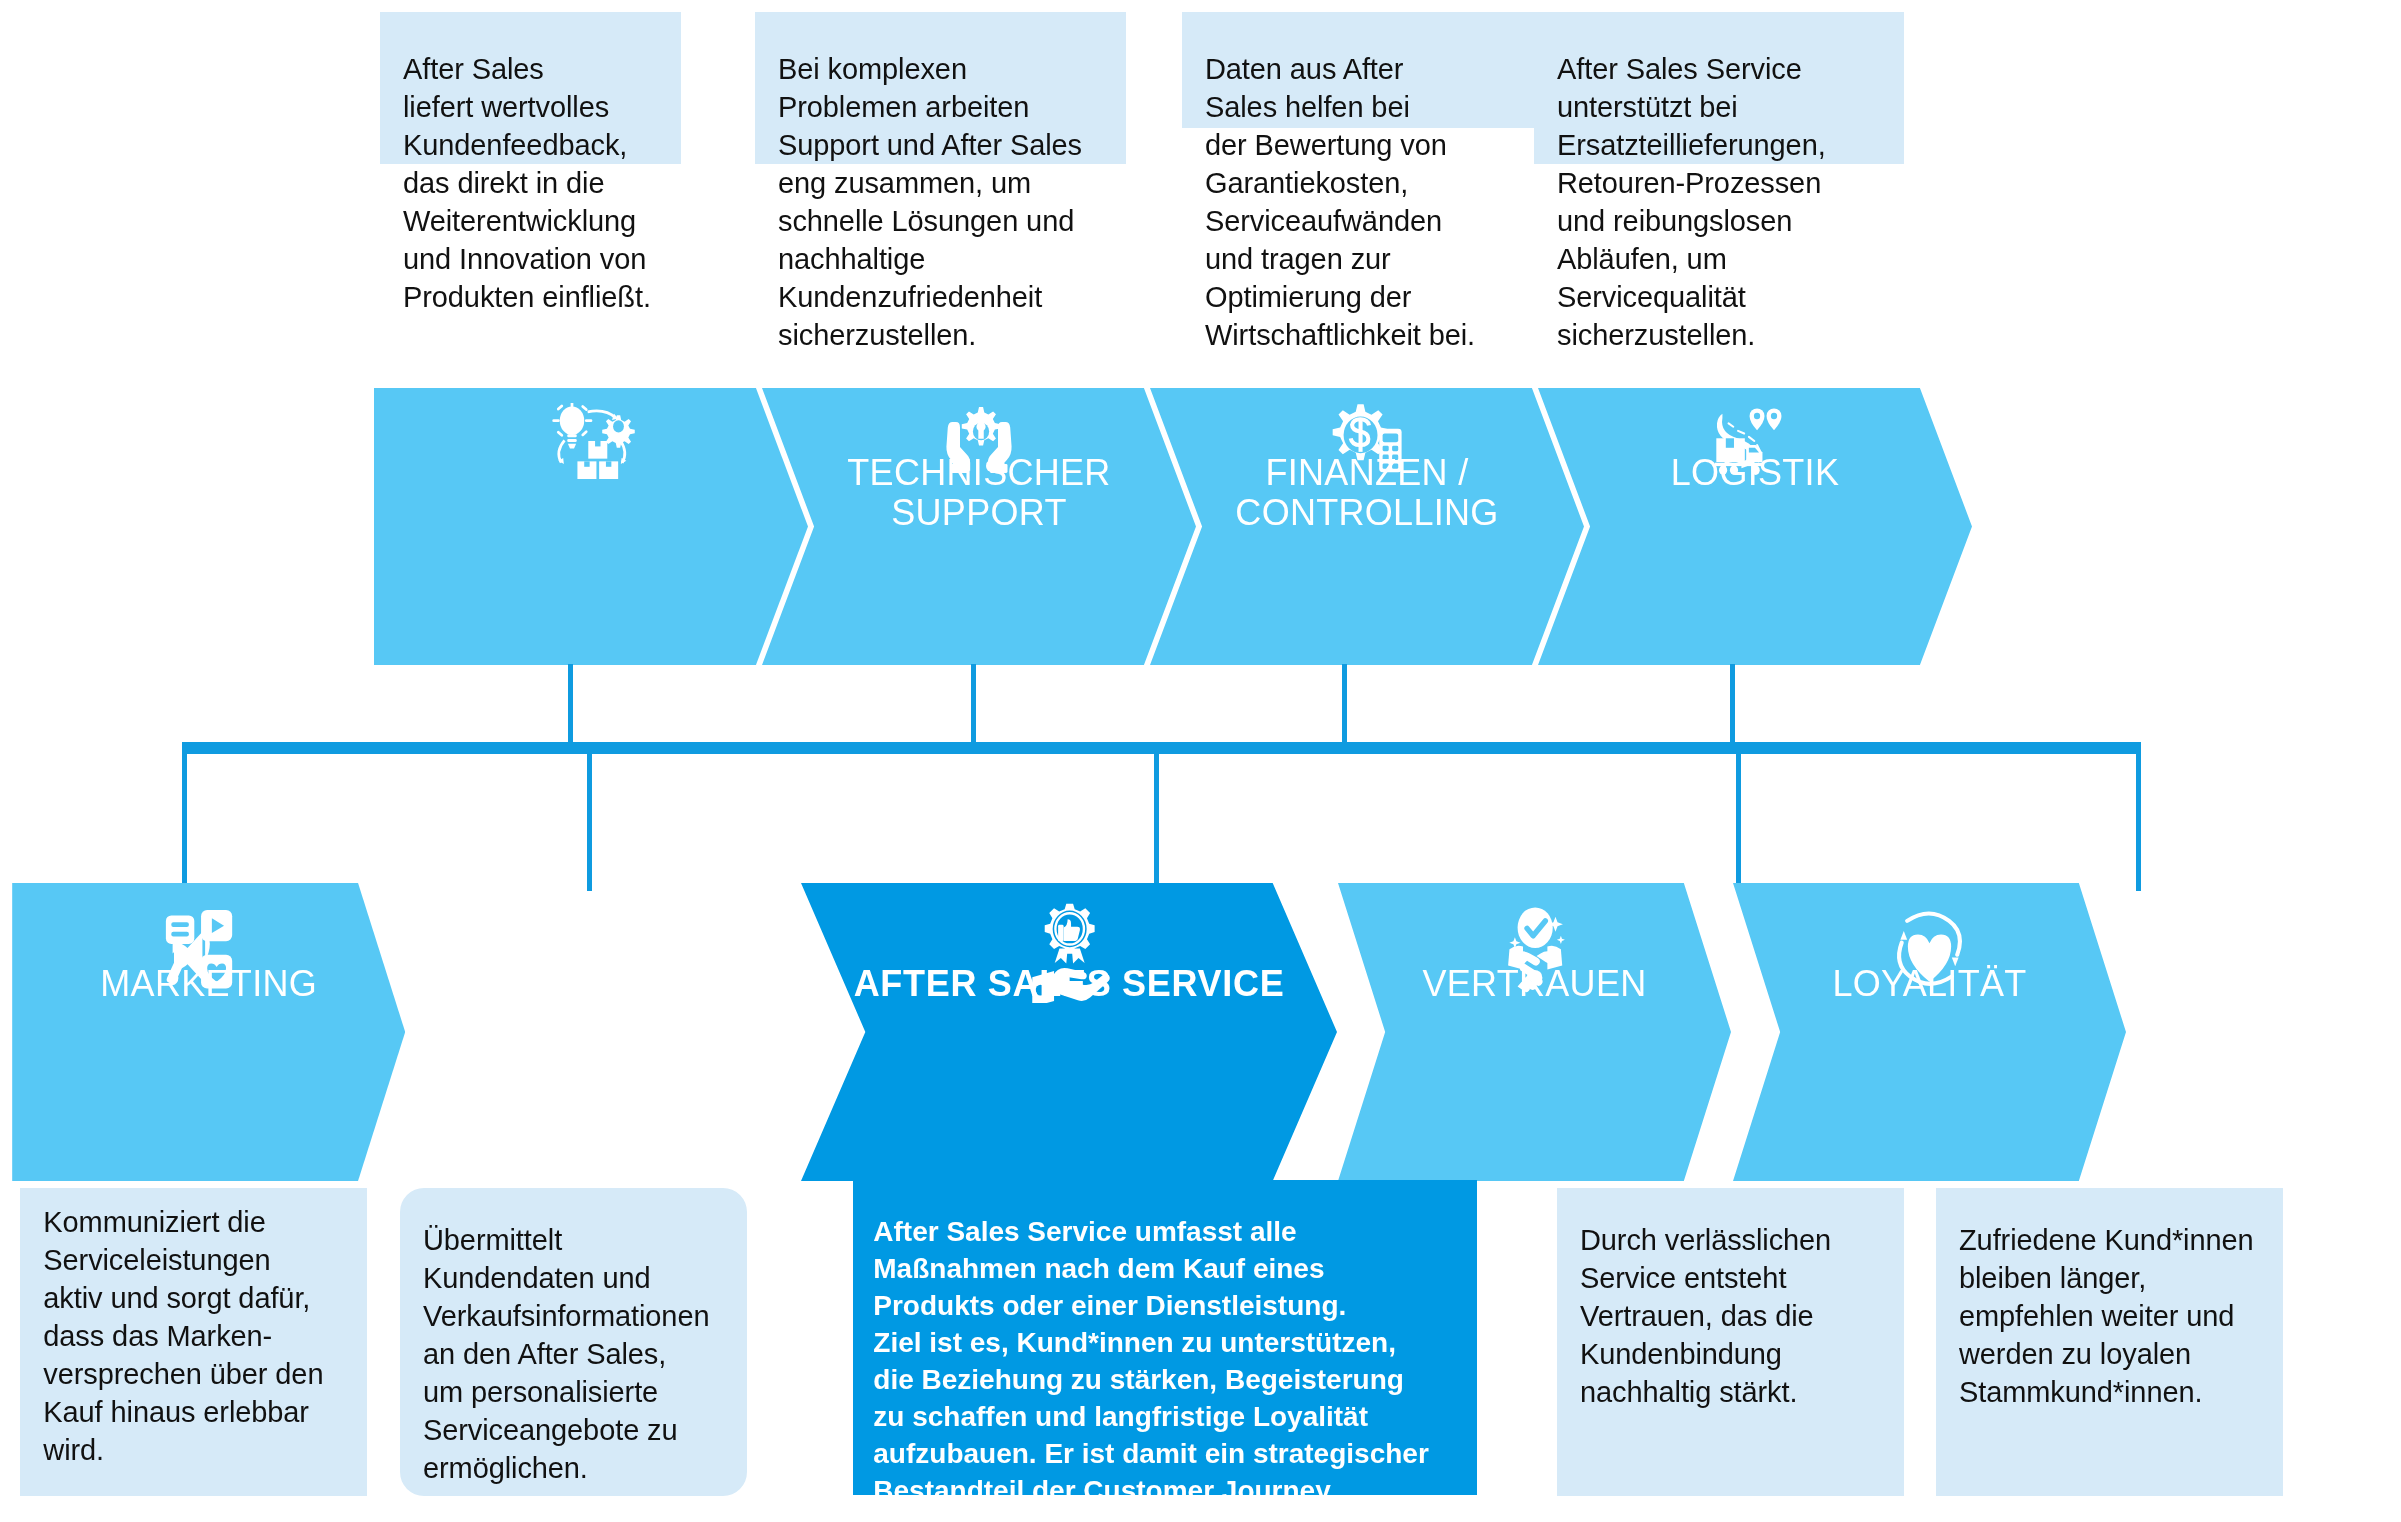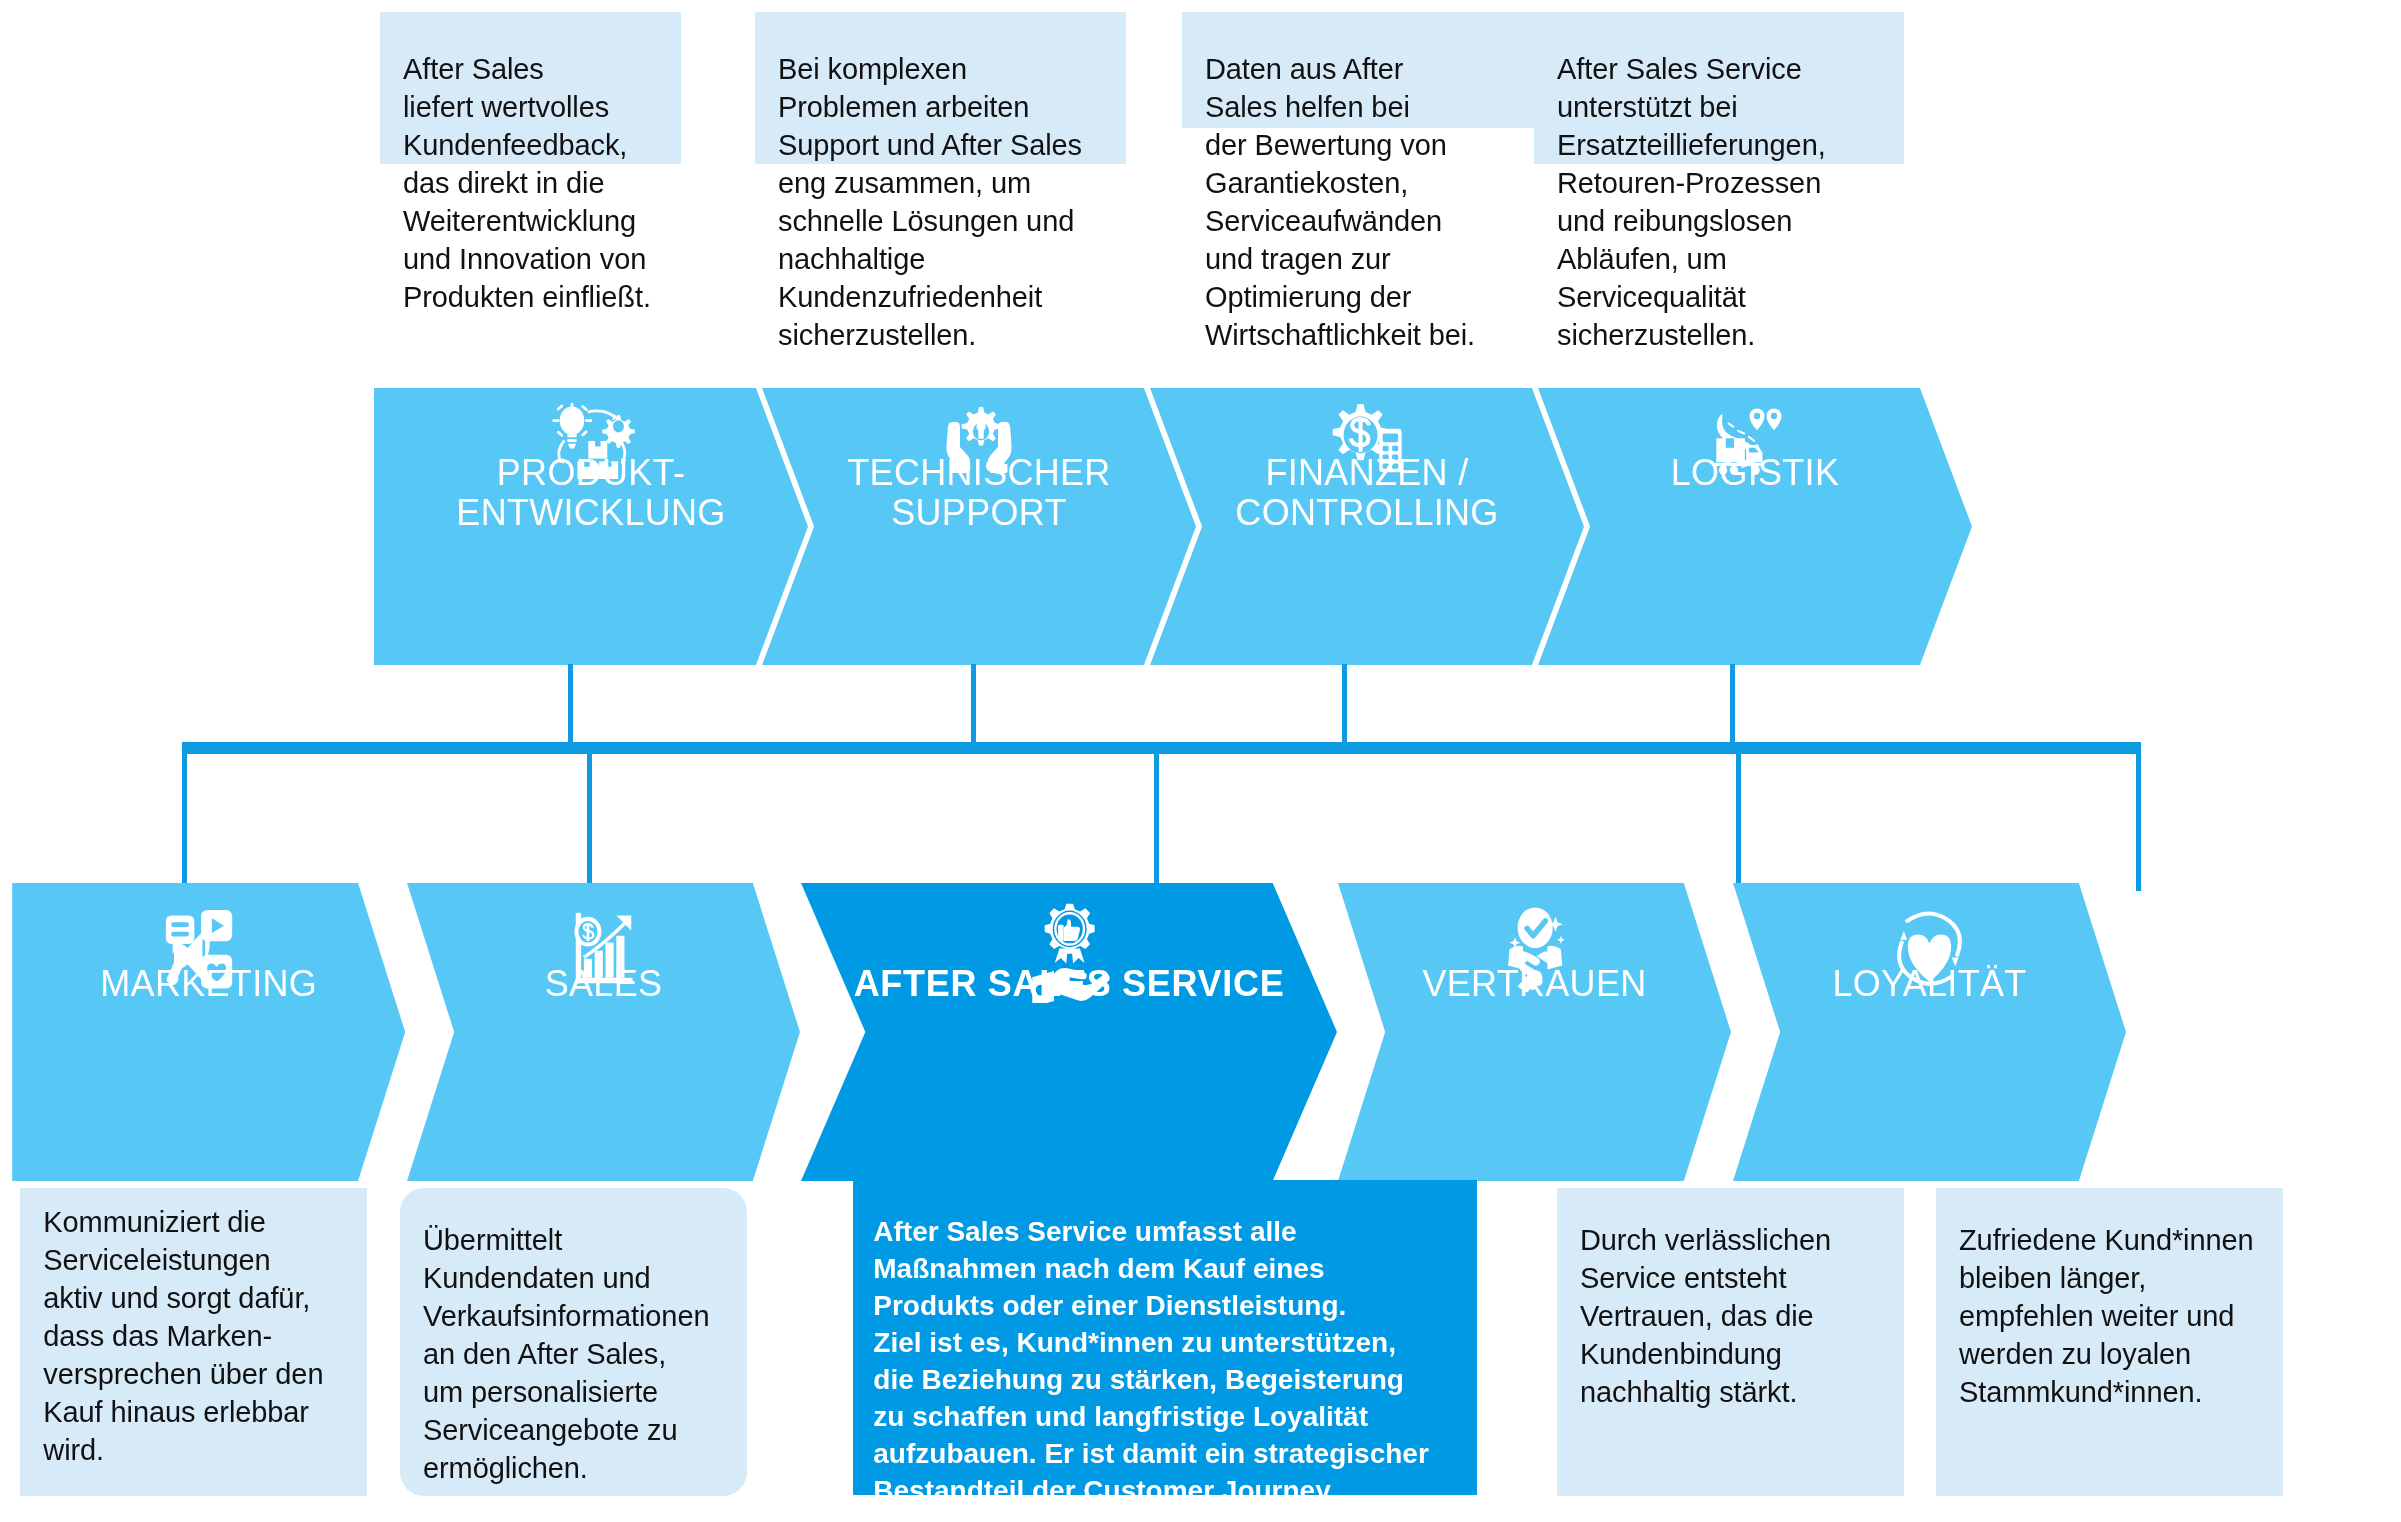--- a/index.html
+++ b/index.html
@@ -143,22 +143,20 @@
           <path d="M127 85 l-8 5 1 -9 z"></path>
 
           <rect x="71" y="56" width="28" height="26"></rect>
           <rect x="81" y="56" width="8" height="8" fill="#57c8f5"></rect>
           <rect x="55" y="86" width="28" height="26"></rect>
           <rect x="65" y="86" width="8" height="8" fill="#57c8f5"></rect>
           <rect x="87" y="86" width="28" height="26"></rect>
           <rect x="97" y="86" width="8" height="8" fill="#57c8f5"></rect>
         </svg>
       </div>
-      <div class="chev-label">PRODUKT-
-ENTWICKLUNG</div>
     </div>
   </div>
 
   <div class="chev top" style="left:762px;top:388px;width:434px;height:277px;">
     <div class="chev-inner">
       <div class="chev-icon">
         <svg viewBox="0 0 150 112" width="102" height="76" fill="#ffffff" aria-hidden="true">
           <path d="M75 6 l6 0 1.8 8 6 3 7-4.6 4.2 4.2 -4.6 7 3 6 8 1.8 0 6 -8 1.8 -3 6 4.6 7 -4.2 4.2 -7-4.6 -6 3 -1.8 8 -6 0 -1.8-8 -6-3 -7 4.6 -4.2-4.2 4.6-7 -3-6 -8-1.8 0-6 8-1.8 3-6 -4.6-7 4.2-4.2 7 4.6 6-3 z"></path>
           <ellipse cx="78" cy="42" rx="12" ry="13" fill="#57c8f5"></ellipse>
           <path d="M78 28 a7 7 0 0 0 -4 12.5 l0 12 h8 l0-12 A7 7 0 0 0 78 28 z" fill="#ffffff"></path>
@@ -257,45 +255,20 @@
 
           <path d="M34 56 q10-4 20 6 l22 -24 0 72 -22-24 q-10 10 -20 6 z"></path>
           <path d="M80 38 q14 14 0 44 l0-44 z"></path>
           <rect x="30" y="72" width="14" height="44" rx="6" transform="rotate(25 37 94)"></rect>
         </svg>
       </div>
       <div class="chev-label">MARKETING</div>
     </div>
   </div>
 
-  <div class="chev bot" style="left:407px;top:883px;width:393px;height:298px;">
-    <div class="chev-inner">
-      <div class="chev-icon" style="margin-top:23px;width:115px;height:88px;">
-        <svg viewBox="0 0 170 130" width="115" height="88" fill="#ffffff" aria-hidden="true">
-
-          <rect x="44" y="10" width="8" height="104" rx="2"></rect>
-          <rect x="44" y="106" width="84" height="8" rx="2"></rect>
-
-          <ellipse cx="62" cy="38" rx="20" ry="22"></ellipse>
-          <ellipse cx="62" cy="38" rx="14" ry="16" fill="#57c8f5"></ellipse>
-          <rect x="60" y="25" width="4" height="27" fill="#ffffff"></rect>
-          <path d="M69 32 q-1-5 -7-5 -6 0 -6 4.5 0 4.5 7 5.5 7 1 7 6 0 5 -7 5 -6 0 -8-5" stroke="#ffffff" stroke-width="3.2" fill="none"></path>
-
-          <rect x="56" y="78" width="12" height="28"></rect>
-          <rect x="72" y="66" width="12" height="40"></rect>
-          <rect x="88" y="54" width="12" height="52"></rect>
-          <rect x="104" y="44" width="12" height="62"></rect>
-
-          <path d="M56 76 q30 -20 62 -52" stroke="#ffffff" stroke-width="5" fill="none"></path>
-          <path d="M104 14 l22 0 0 22 -7-7 -8 -8 z"></path>
-        </svg>
-      </div>
-      <div class="chev-label">SALES</div>
-    </div>
-  </div>
 
   <div class="chev bot dark" style="left:801px;top:883px;width:536px;height:298px;">
     <div class="chev-inner">
       <div class="chev-icon" style="margin-top:17.6px;width:136px;height:102px;">
         <svg viewBox="0 0 200 150" width="136" height="102" fill="#ffffff" aria-hidden="true">
 
           <path d="M96 4 l10 0 2.4 8 8 3.3 7.6-4.6 7 7 -4.6 7.6 3.3 8 8 2.4 0 10 -8 2.4 -3.3 8 4.6 7.6 -7 7 -7.6-4.6 -8 3.3 -2.4 8 -10 0 -2.4-8 -8-3.3 -7.6 4.6 -7-7 4.6-7.6 -3.3-8 -8-2.4 0-10 8-2.4 3.3-8 -4.6-7.6 7-7 7.6 4.6 8-3.3 z"></path>
           <ellipse cx="101" cy="41" rx="25" ry="27" fill="#0099e3"></ellipse>
           <ellipse cx="101" cy="41" rx="21" ry="23" fill="none" stroke="#ffffff" stroke-width="3.5"></ellipse>
 

